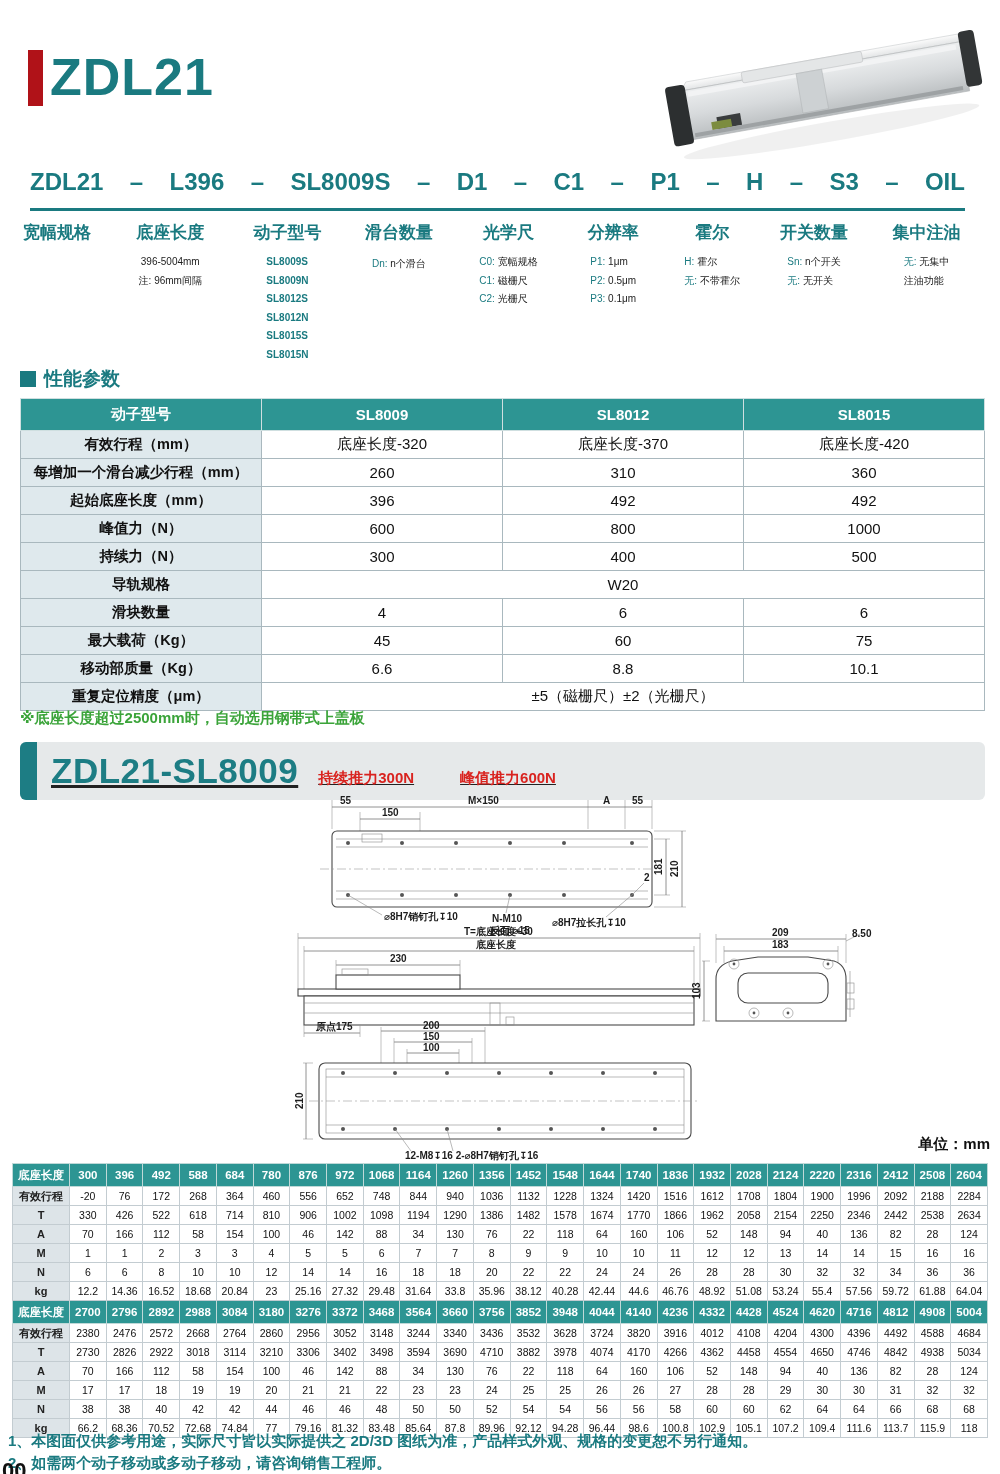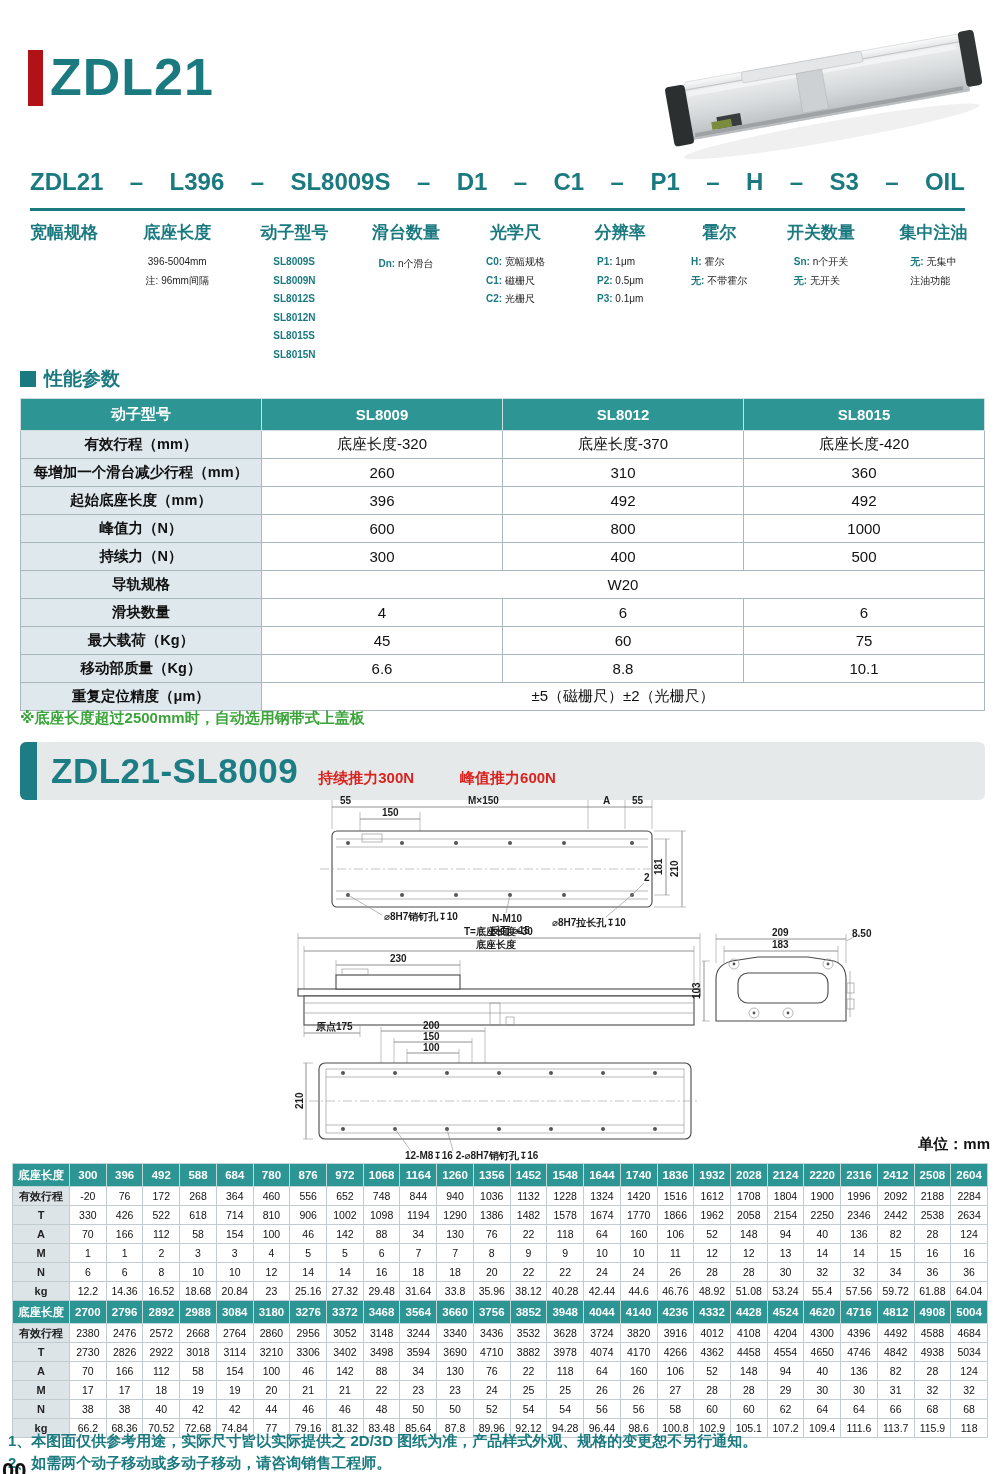--- a/index.html
+++ b/index.html
@@ -15,53 +15,53 @@
   .red-bar{width:15px;height:56px;background:#b01218;margin-right:7px;}
   .brand-title{font-size:52px;font-weight:bold;color:#1a7a80;line-height:54px;letter-spacing:1px;}
   .product-photo{top:14px;left:650px;width:350px;height:160px;}
 
   
   .model-code{top:168px;left:30px;width:935px;display:flex;justify-content:space-between;
     font-size:24px;font-weight:bold;color:#1a7a80;white-space:nowrap;}
   .model-underline{top:208px;left:30px;width:935px;height:3px;background:#1a7a80;}
 
   
-  .spec-columns{top:221px;left:12px;width:980px;display:flex;}
+  .spec-columns{top:221px;left:5px;width:980px;display:flex;}
   .spec-col{text-align:center;}
   .spec-col:nth-child(1){width:108px;}
   .spec-col:nth-child(2){width:128px;}
   .spec-col:nth-child(3){width:116px;}
   .spec-col:nth-child(4){width:116px;}
   .spec-col:nth-child(5){width:112px;}
   .spec-col:nth-child(6){width:106px;}
   .spec-col:nth-child(7){width:100px;}
   .spec-col:nth-child(8){width:112px;}
   .spec-col:nth-child(9){width:122px;}
   .spec-head{font-size:17px;font-weight:bold;color:#1a7a80;margin-bottom:9px;}
   .spec-items{display:inline-block;text-align:left;font-size:10px;line-height:1.85;color:#1c1c1c;}
   .spec-col.center .spec-items{text-align:center;}
   .spec-col.teal .spec-items{color:#1a7a80;font-weight:bold;}
-  .spec-code{color:#1a7a80;font-weight:bold;}
+  .spec-code{color:#1a7a80;font-weight:normal;}
   .spec-item{white-space:pre-line;}
 
   
   .sec-title{top:366px;left:20px;display:flex;align-items:center;font-size:19px;font-weight:bold;color:#1a7a80;}
   .sec-sq{width:16px;height:16px;background:#1a7a80;margin-right:8px;}
 
   
   .perf-table{top:398px;left:20px;width:965px;border-collapse:collapse;table-layout:fixed;}
   .perf-table th,.perf-table td{border:1px solid #a9b8be;padding:0;}
   .perf-table .hrow th{background:#2d9593;color:#fff;font-size:15px;font-weight:bold;height:31px;border:1px solid #cfdfe0;}
   .perf-table td.lbl{background:#dfe9ed;width:235px;font-weight:600;font-size:14.5px;text-align:center;height:27px;color:#111;}
   .perf-table td.val{background:#fff;text-align:center;font-size:15px;color:#111;}
 
   .cover-note{top:709px;left:20px;font-size:15px;font-weight:bold;color:#3ba43a;}
 
   
-  .banner{top:742px;left:20px;width:965px;height:58px;background:#e6e9ea;border-radius:6px;display:flex;align-items:center;overflow:hidden;}
+  .banner{top:742px;left:20px;width:965px;height:58px;background:#e6e9ea;border-radius:6px;display:flex;align-items:center;overflow:hidden;text-decoration:underline;}
   .banner-bar{width:17px;height:58px;background:#1d7d84;flex:0 0 17px;}
   .banner-inner{display:flex;align-items:baseline;margin-left:14px;}
   .banner-model{font-size:35px;font-weight:bold;color:#1d7d84;letter-spacing:0.5px;}
   .banner-forces{margin-left:20px;display:flex;gap:46px;color:#d9231f;font-weight:bold;font-size:15px;}
 
   
   .drawing-area{top:795px;left:0;width:1000px;height:368px;}
   .drawing-area svg{position:absolute;overflow:visible;}
   svg text{fill:#1c1c1c;font-size:10px;font-family:"Liberation Sans","DejaVu Sans",sans-serif;}
   svg .b{font-weight:bold;}

